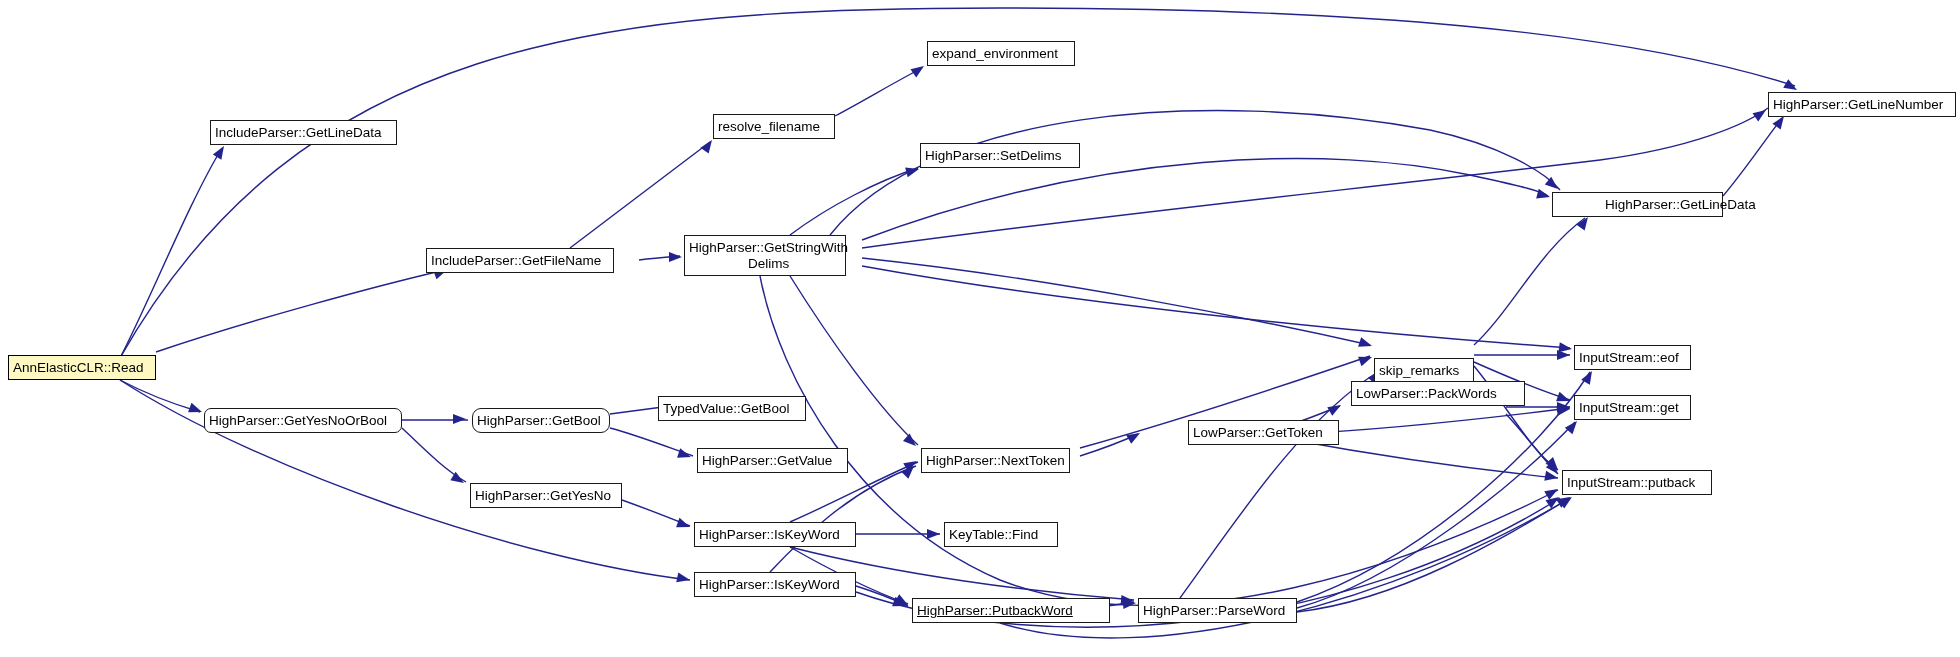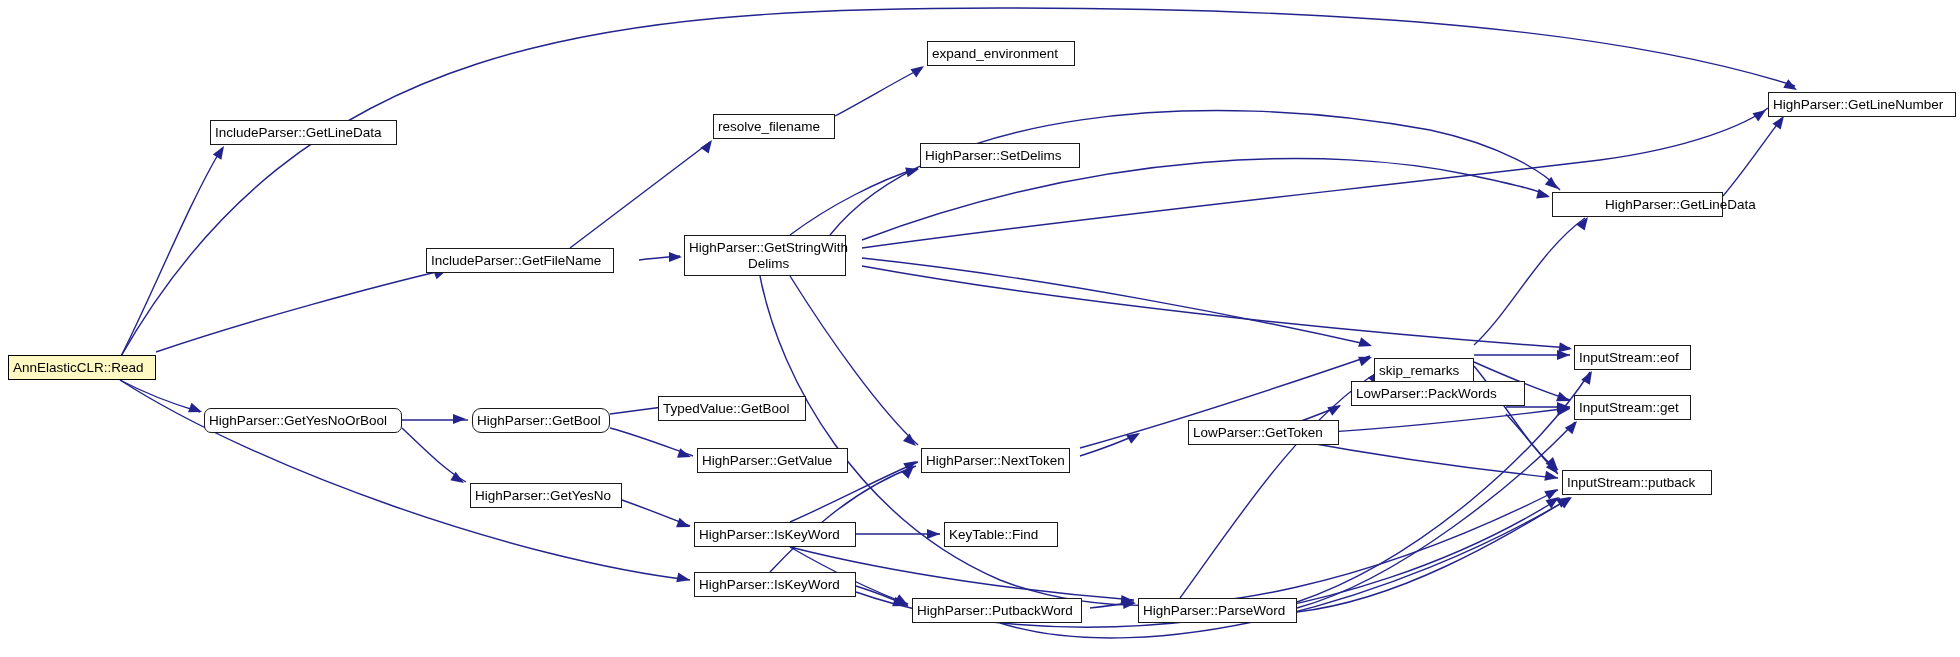--- a/index.html
+++ b/index.html
@@ -139,15 +139,15 @@
       <div class="node" style="left: 204px; top: 408px; width: 198px; height: 25px; border-radius: 7px;"><span>HighParser::GetYesNoOrBool</span></div>
       <div class="node" style="left: 472px; top: 408px; width: 138px; height: 25px; border-radius: 9px;"><span>HighParser::GetBool</span></div>
       <div class="node" style="left: 658px; top: 396px; width: 148px; height: 25px;"><span>TypedValue::GetBool</span></div>
       <div class="node" style="left: 697px; top: 448px; width: 151px; height: 25px;"><span>HighParser::GetValue</span></div>
       <div class="node" style="left: 470px; top: 483px; width: 152px; height: 25px;"><span>HighParser::GetYesNo</span></div>
       <div class="node" style="left: 921px; top: 448px; width: 149px; height: 25px;"><span>HighParser::NextToken</span></div>
       <div class="node" style="left: 694px; top: 522px; width: 162px; height: 25px;"><span>HighParser::IsKeyWord</span></div>
       <div class="node" style="left: 944px; top: 522px; width: 114px; height: 25px;"><span>KeyTable::Find</span></div>
       <div class="node" style="left: 1138px; top: 598px; width: 159px; height: 25px;"><span>HighParser::ParseWord</span></div>
       <div class="node" style="left: 694px; top: 572px; width: 162px; height: 25px;"><span>HighParser::IsKeyWord</span></div>
-      <div class="node" style="left: 912px; top: 598px; width: 170px; height: 25px;"><span>HighParser::PutbackWord</span></div>
+      <div class="node" style="left: 912px; top: 598px; width: 198px; height: 25px; text-decoration: underline;"><span>HighParser::PutbackWord</span></div>
     </div>
 </div>
 
 </body></html>

